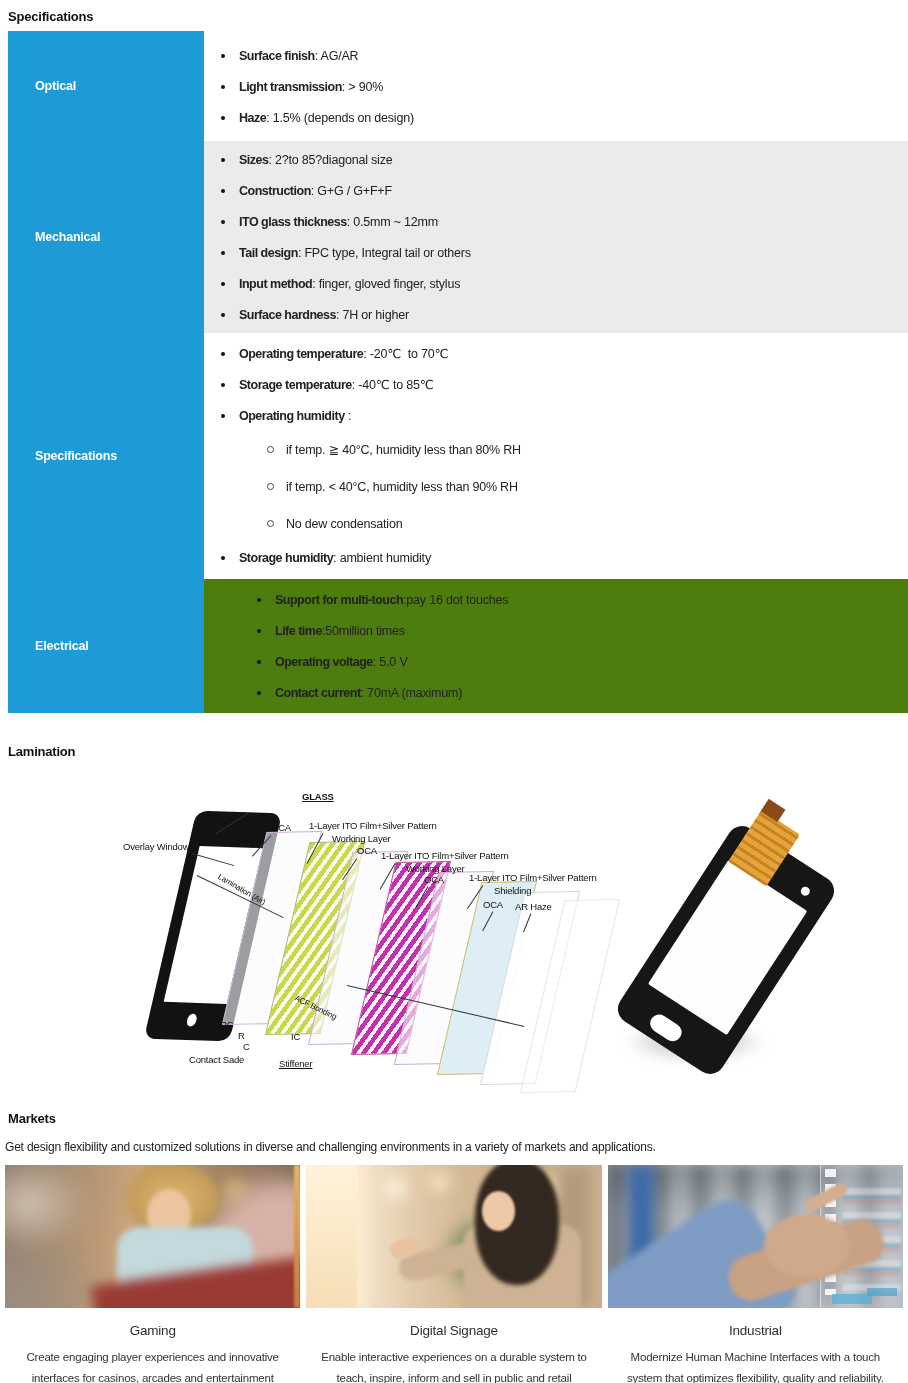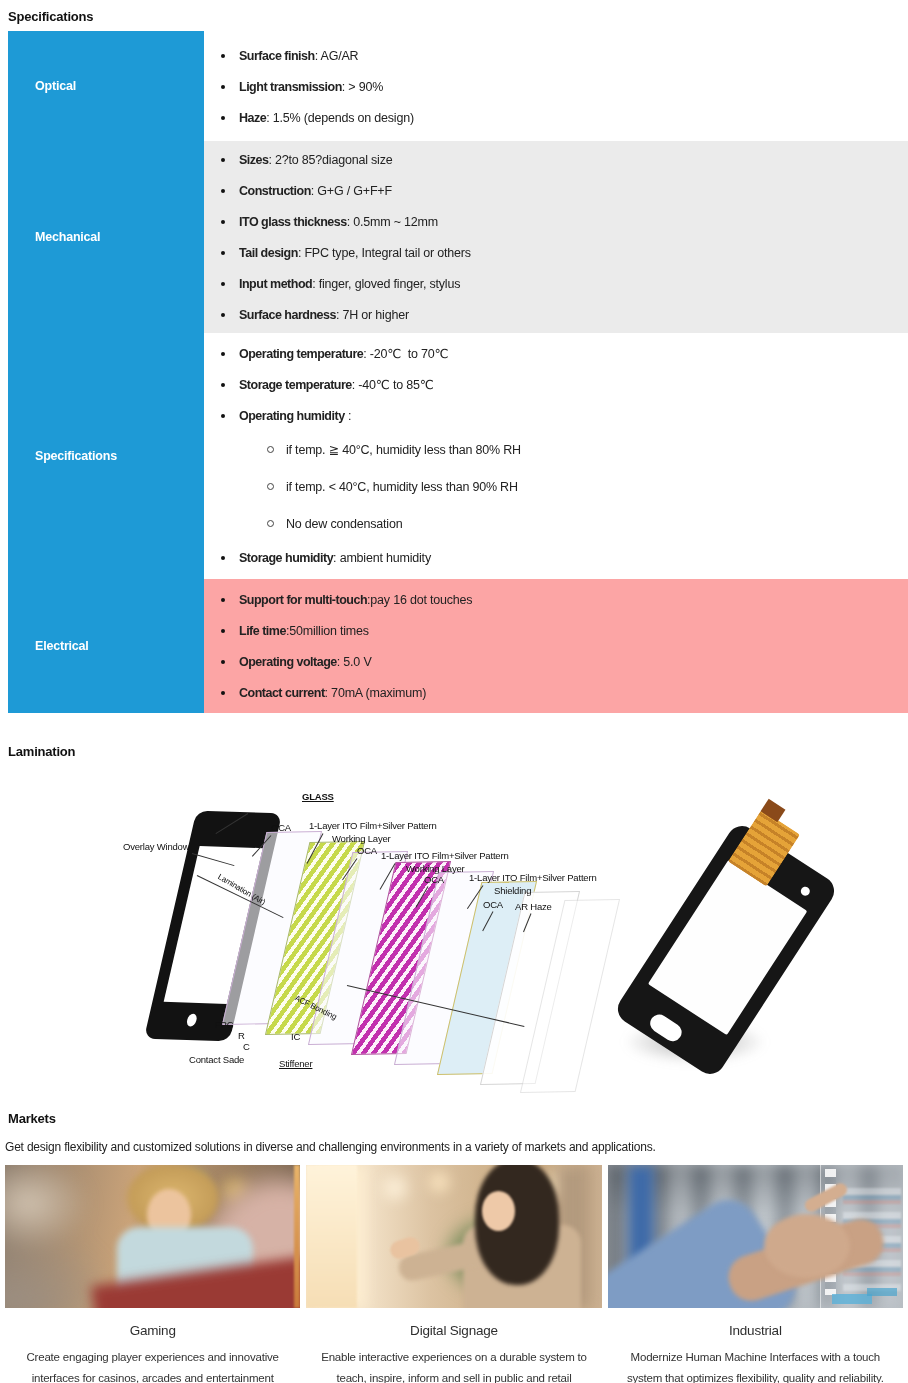--- a/index.html
+++ b/index.html
@@ -8,21 +8,21 @@
   .h-spec{padding-top:9px;}
   
   .spec-table{margin:7px 0 0 8px;width:900px;}
   .srow{display:flex;}
   .srow .cat{width:196px;box-sizing:border-box;background:#1e9ad6;color:#fff;font-weight:bold;font-size:12.5px;letter-spacing:-0.2px;display:flex;align-items:center;padding-left:27px;}
   .srow .content{flex:1;box-sizing:border-box;}
   .r0{height:110px}.r1{height:192px}.r2{height:246px}.r3{height:134px}
   .r0 .content{background:#ffffff;padding-top:9px;}
   .r1 .content{background:#ebebeb;padding-top:3px;}
   .r2 .content{background:#ffffff;padding-top:5px;}
-  .r3 .content{background:#fca5a5;padding-top:5px;}
+  .r3 .content{background:#4d7c0f;padding-top:5px;padding-left:36px;}
   .spec-item{height:31px;display:flex;align-items:center;font-size:12.5px;letter-spacing:-0.2px;color:#222;}
   .spec-item .dot{width:4px;height:4px;border-radius:50%;background:#111;margin:0 14px 0 17px;flex:0 0 auto;}
   .spec-item .lbl{font-weight:bold;letter-spacing:-0.5px;white-space:pre;}
   .spec-item .val{white-space:pre-wrap;}
   .sub-item{height:37px;display:flex;align-items:center;font-size:12.5px;letter-spacing:-0.2px;color:#222;}
   .sub-item .circ{width:5px;height:5px;border:1px solid #444;border-radius:50%;background:transparent;margin:0 12px 0 63px;flex:0 0 auto;}
   
   .h-struct{margin-top:31px;}
   .figure{position:relative;margin:14px 0 0 95px;width:805px;height:312px;}
   .lead{position:absolute;height:1px;background:#333;transform-origin:left center;}

